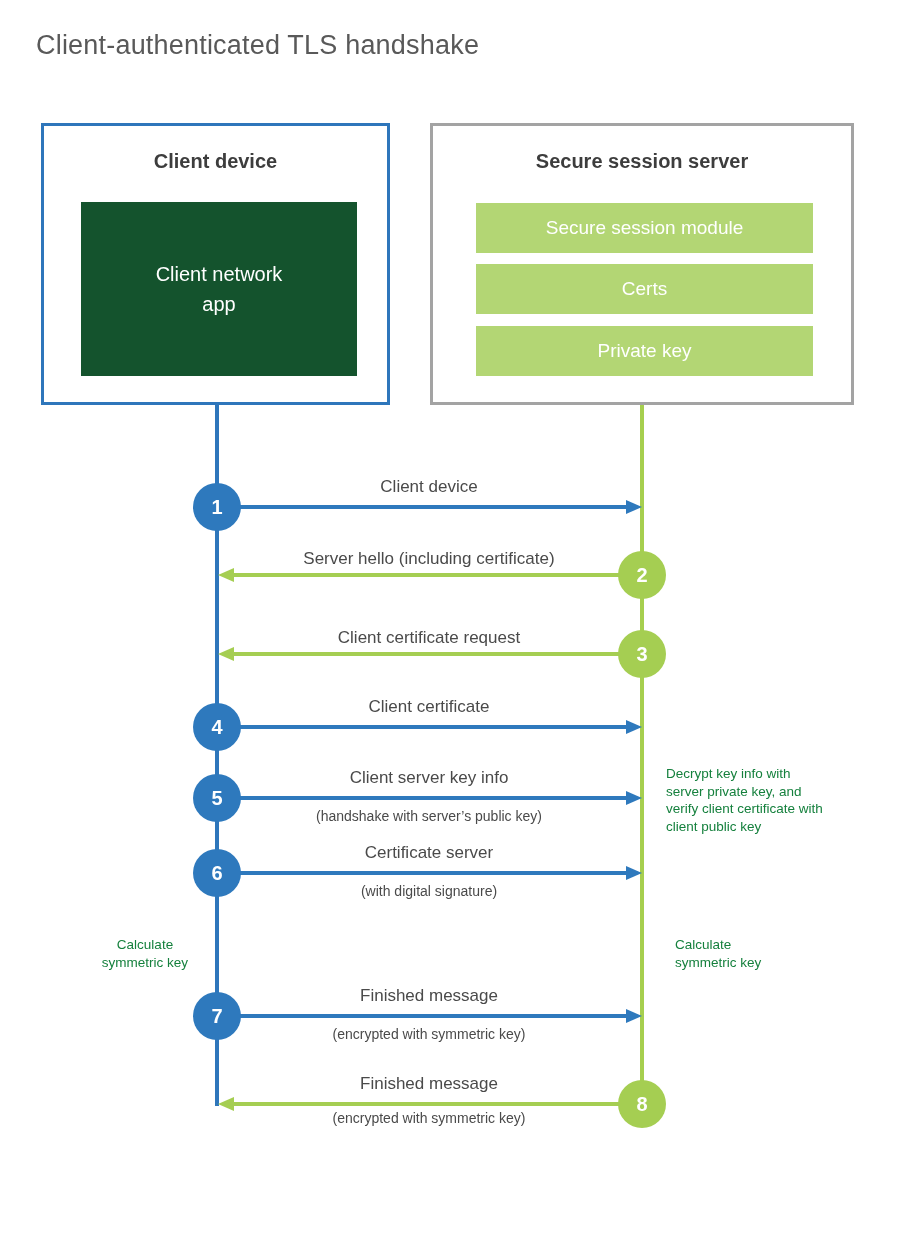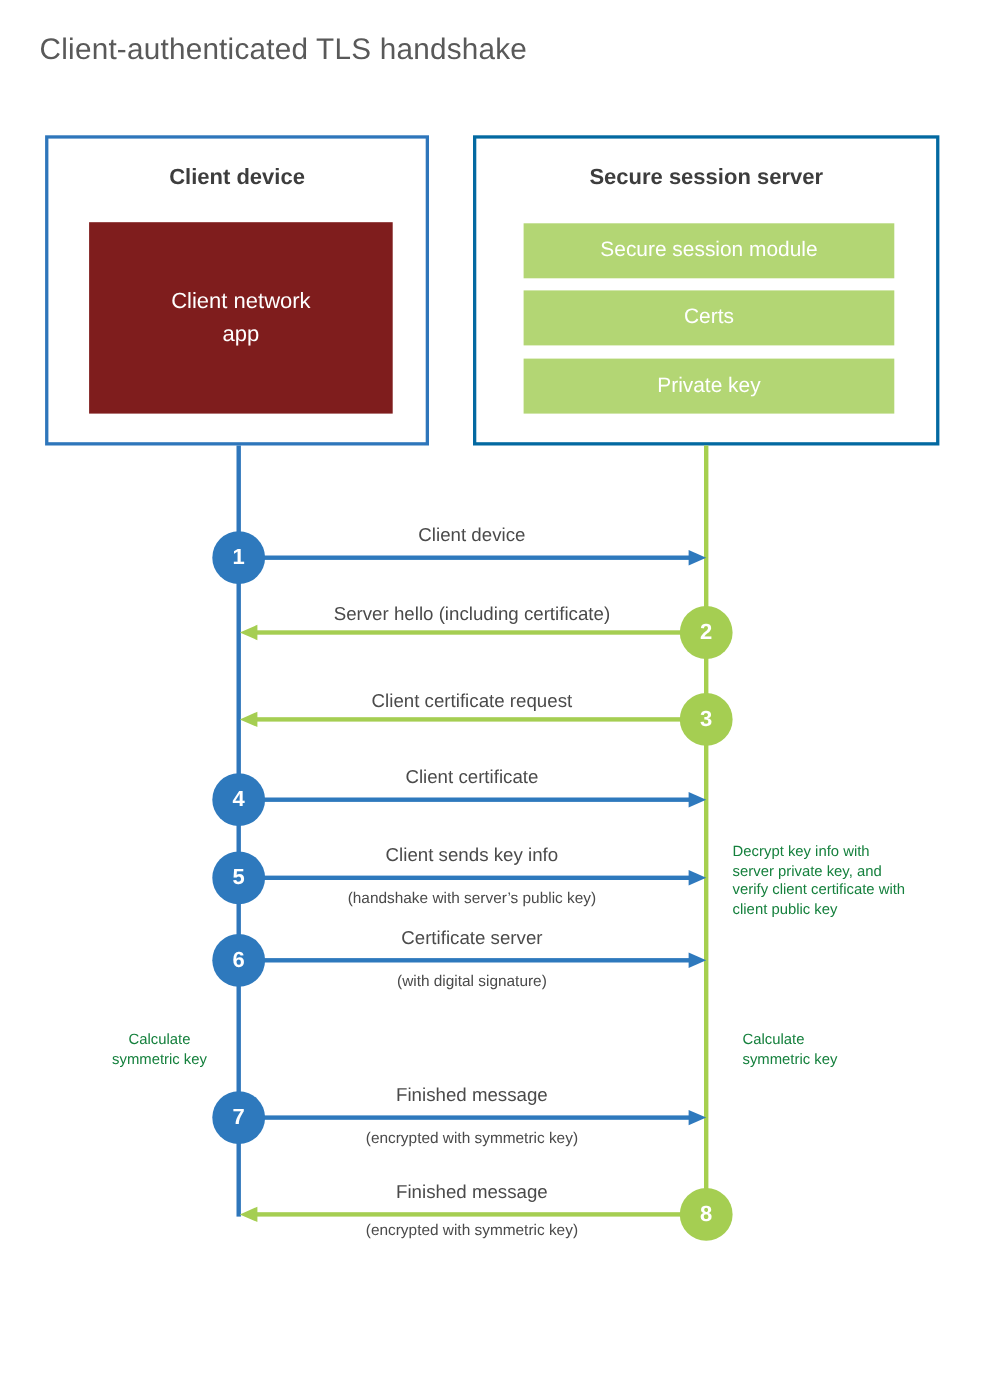--- a/index.html
+++ b/index.html
@@ -8,27 +8,27 @@
     font-family:"Liberation Sans","DejaVu Sans",sans-serif;overflow:hidden;
   }
   .pre{white-space:pre-line;}
   .page-title{
     position:absolute;left:36px;top:30px;font-size:27px;font-weight:300;
     color:#595959;letter-spacing:.2px;
   }
   
   .actor-box{position:absolute;top:123px;height:282px;box-sizing:border-box;background:#fff;}
   .client-box{left:41px;width:349px;border:3px solid #2E76BB;}
-  .server-box{left:430px;width:424px;border:3px solid #0369a1;}
+  .server-box{left:430px;width:424px;border:3px solid #a3a3a3;}
   .actor-title{
     position:absolute;left:0;right:0;top:24px;text-align:center;
     font-size:20px;font-weight:700;color:#3d3d3d;
   }
   .client-app{
-    position:absolute;left:37px;top:76px;width:276px;height:174px;background:#7f1d1d;
+    position:absolute;left:37px;top:76px;width:276px;height:174px;background:#14532d;
     display:flex;align-items:center;justify-content:center;text-align:center;
     color:#fff;font-size:20px;line-height:1.5;
   }
   .module-bar{
     position:absolute;left:43px;width:337px;height:50px;background:#B3D674;
     display:flex;align-items:center;justify-content:center;
     color:#fff;font-size:19px;text-align:right;
   }
   .bar-0{top:77px;} .bar-1{top:138px;} .bar-2{top:200px;}
   
@@ -109,21 +109,21 @@
     <span class="head"></span>
   </div>
   <div class="badge green" style="top:630px">3</div>
 
   <div class="msg-label" style="top:697px">Client certificate</div>
   <div class="arrow blue right" style="top:725px">
     <span class="head"></span>
   </div>
   <div class="badge blue" style="top:703px">4</div>
 
-  <div class="msg-label" style="top:768px">Client sends key info</div>
+  <div class="msg-label" style="top:768px">Client server key info</div>
   <div class="arrow blue right" style="top:796px">
     <span class="head"></span>
   </div>
   <div class="badge blue" style="top:774px">5</div>
   <div class="msg-sublabel" style="top:808px">(handshake with server’s public key)</div>
 
   <div class="msg-label" style="top:843px">Certificate server</div>
   <div class="arrow blue right" style="top:871px">
     <span class="head"></span>
   </div>

